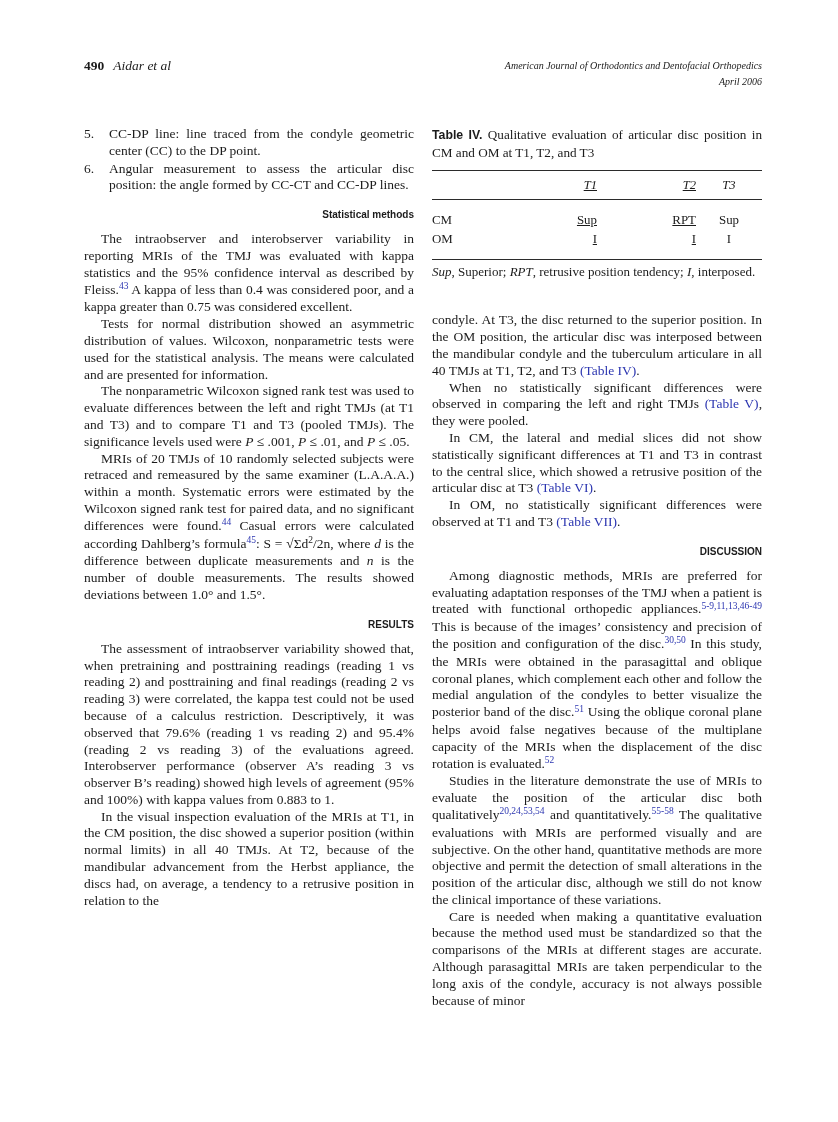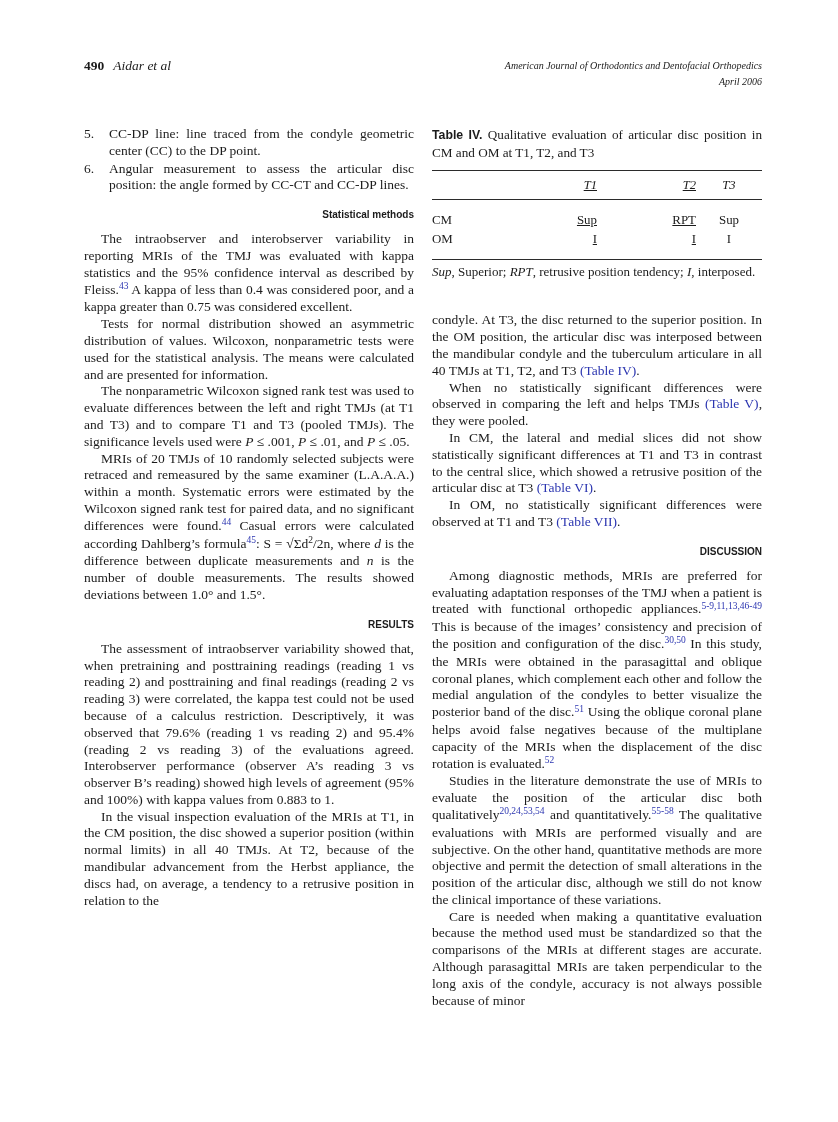--- a/index.html
+++ b/index.html
@@ -118,21 +118,21 @@
                 <td class="ac">I</td>
                 <td class="ac">I</td>
                 <td class="ar">I</td>
               </tr>
             </tbody>
           </table>
           <div class="table-footnote"><span class="s-i">Sup</span><span class="s-plain">, Superior; </span><span class="s-i">RPT</span><span class="s-plain">, retrusive position tendency; </span><span class="s-i">I</span><span class="s-plain">, interposed.</span></div>
         </div>
         <div id="right-blocks">
             <p class="para noindent"><span class="s-plain">condyle. At T3, the disc returned to the superior position. In the OM position, the articular disc was interposed between the mandibular condyle and the tuberculum articulare in all 40 TMJs at T1, T2, and T3 </span><span class="s-link">(Table IV)</span><span class="s-plain">.</span></p>
-            <p class="para"><span class="s-plain">When no statistically significant differences were observed in comparing the left and helps TMJs </span><span class="s-link">(Table V)</span><span class="s-plain">, they were pooled.</span></p>
+            <p class="para"><span class="s-plain">When no statistically significant differences were observed in comparing the left and right TMJs </span><span class="s-link">(Table V)</span><span class="s-plain">, they were pooled.</span></p>
             <p class="para"><span class="s-plain">In CM, the lateral and medial slices did not show statistically significant differences at T1 and T3 in contrast to the central slice, which showed a retrusive position of the articular disc at T3 </span><span class="s-link">(Table VI)</span><span class="s-plain">.</span></p>
             <p class="para"><span class="s-plain">In OM, no statistically significant differences were observed at T1 and T3 </span><span class="s-link">(Table VII)</span><span class="s-plain">.</span></p>
             <h2 class="sec-head">DISCUSSION</h2>
             <p class="para"><span class="s-plain">Among diagnostic methods, MRIs are preferred for evaluating adaptation responses of the TMJ when a patient is treated with functional orthopedic appliances.</span><span class="s-sup">5-9,11,13,46-49</span><span class="s-plain"> This is because of the images’ consistency and precision of the position and configuration of the disc.</span><span class="s-sup">30,50</span><span class="s-plain"> In this study, the MRIs were obtained in the parasagittal and oblique coronal planes, which complement each other and follow the medial angulation of the condyles to better visualize the posterior band of the disc.</span><span class="s-sup">51</span><span class="s-plain"> Using the oblique coronal plane helps avoid false negatives because of the multiplane capacity of the MRIs when the displacement of the disc rotation is evaluated.</span><span class="s-sup">52</span></p>
             <p class="para"><span class="s-plain">Studies in the literature demonstrate the use of MRIs to evaluate the position of the articular disc both qualitatively</span><span class="s-sup">20,24,53,54</span><span class="s-plain"> and quantitatively.</span><span class="s-sup">55-58</span><span class="s-plain"> The qualitative evaluations with MRIs are performed visually and are subjective. On the other hand, quantitative methods are more objective and permit the detection of small alterations in the position of the articular disc, although we still do not know the clinical importance of these variations.</span></p>
             <p class="para"><span class="s-plain">Care is needed when making a quantitative evaluation because the method used must be standardized so that the comparisons of the MRIs at different stages are accurate. Although parasagittal MRIs are taken perpendicular to the long axis of the condyle, accuracy is not always possible because of minor</span></p>
           </div>
       </div>
     </div>
 

